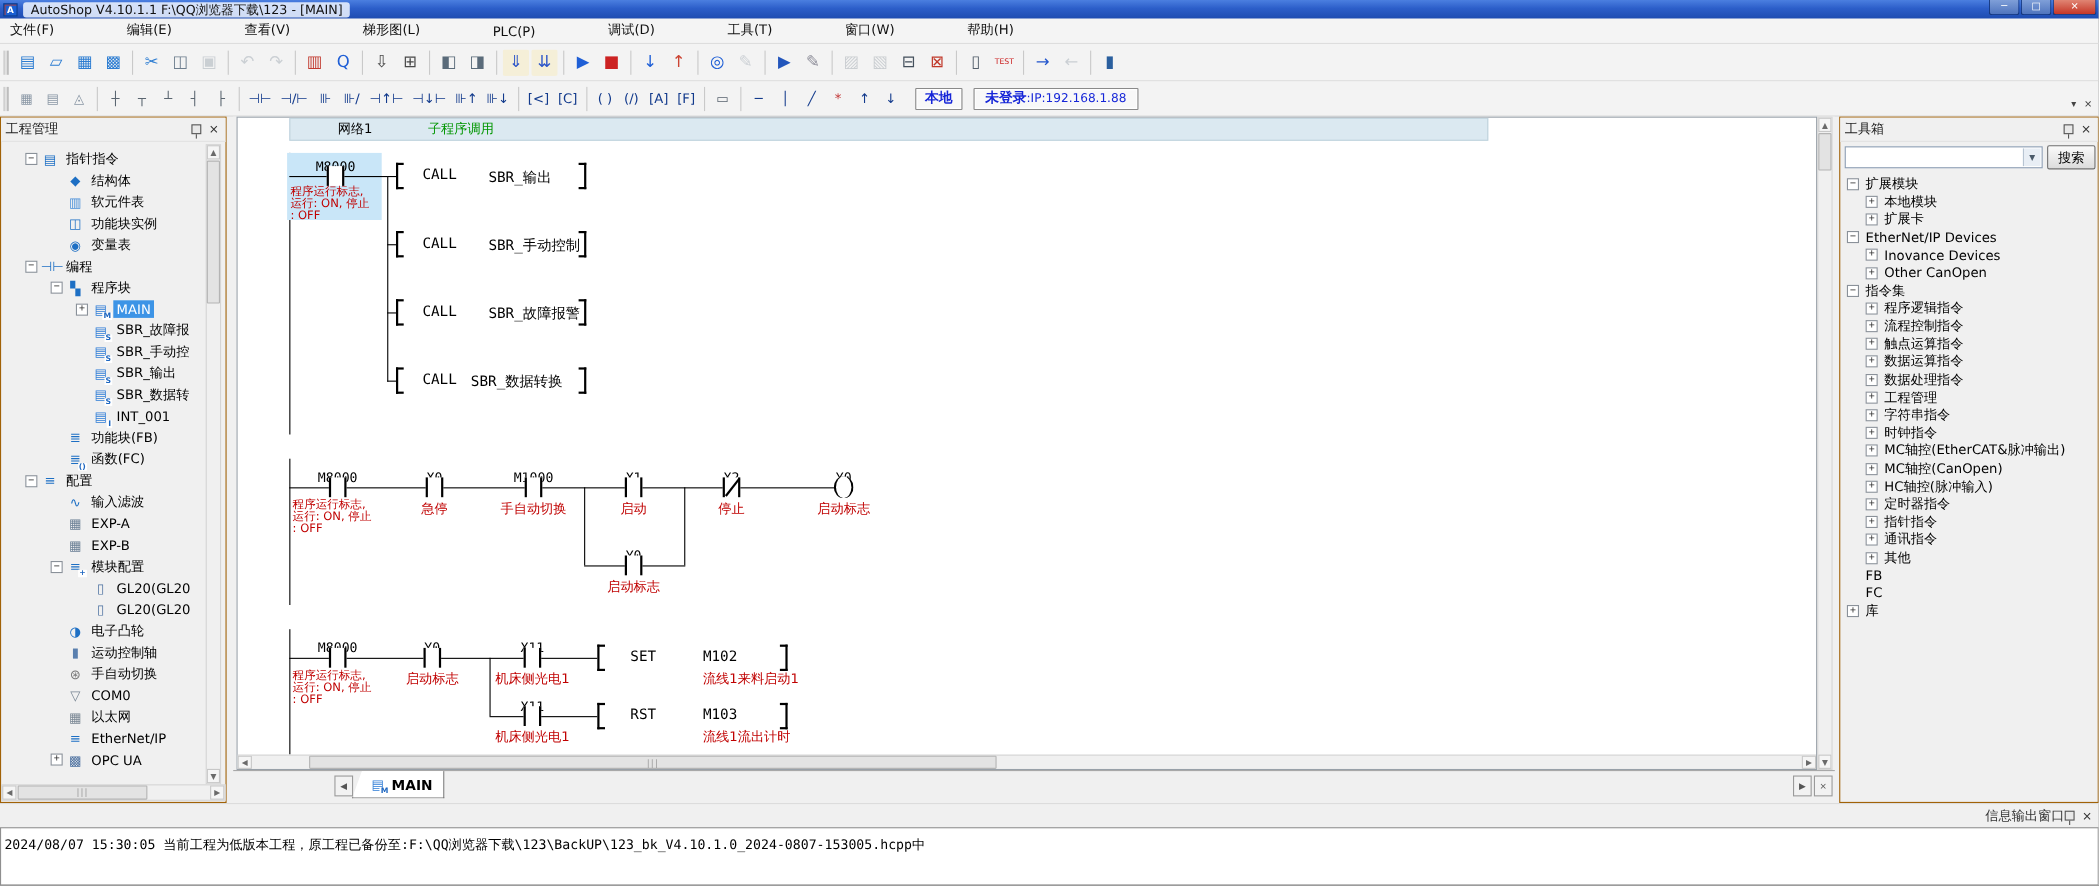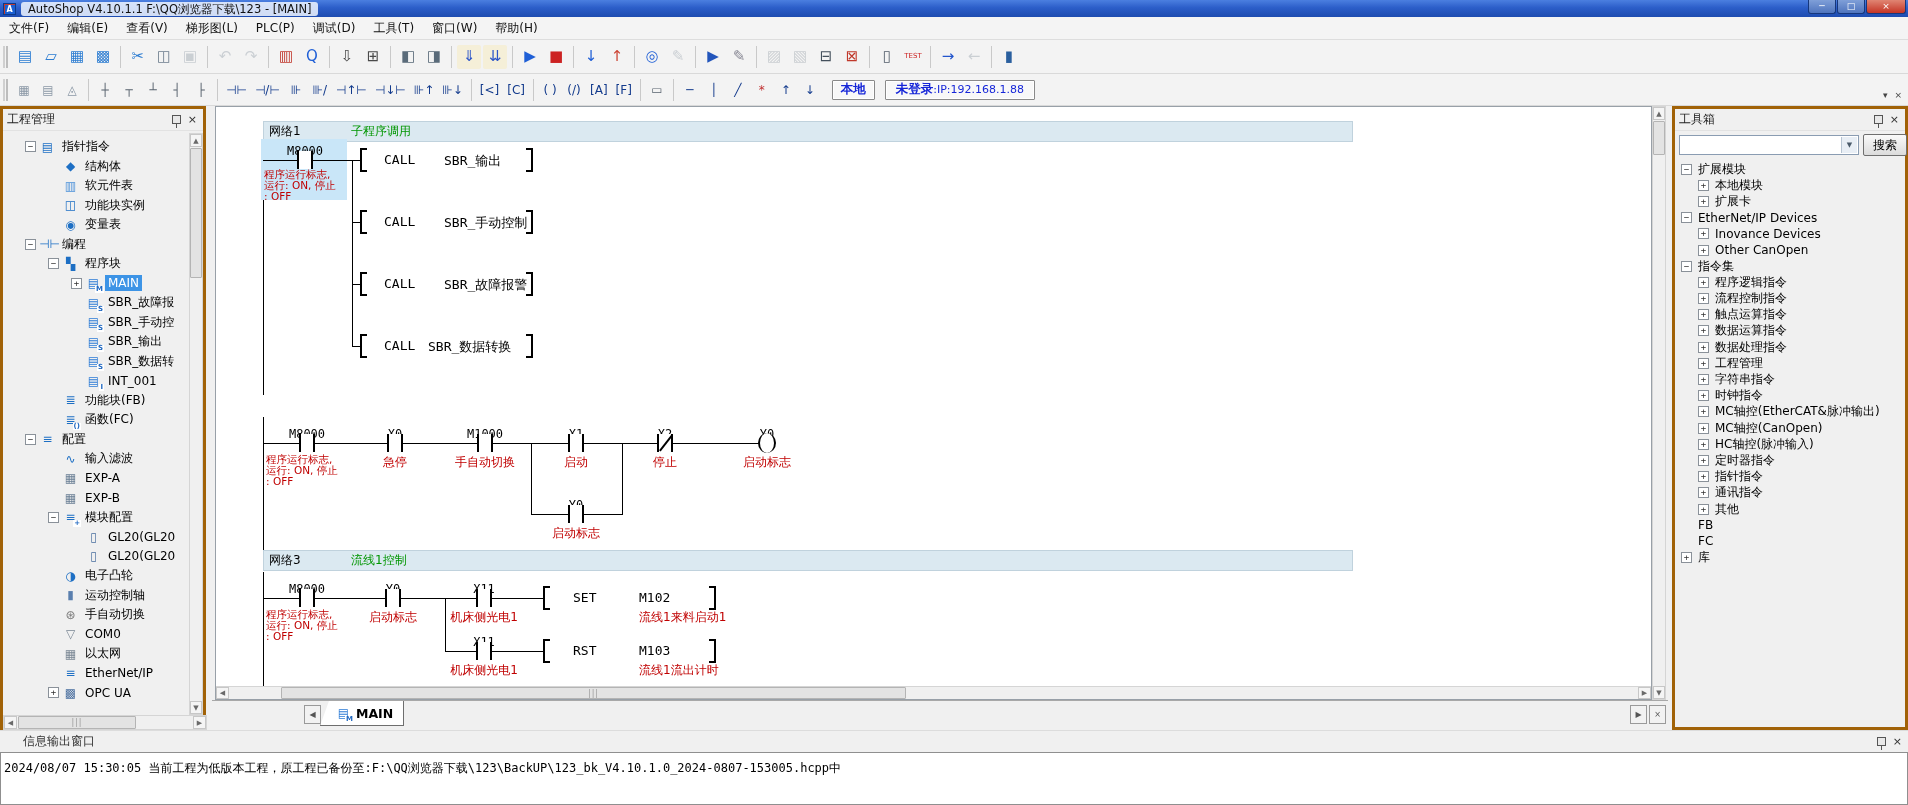--- a/index.html
+++ b/index.html
@@ -11,38 +11,38 @@
   .titlebar{position:absolute;left:0;top:0;width:1908px;height:17px;
     background:linear-gradient(180deg,#4b7fe0 0%,#2c5ec9 45%,#1e4cb0 100%);display:flex;align-items:center;}
   .appicon{width:13px;height:12px;margin:0 5px 0 3px;background:#1a5fd2;color:#fff;font:bold 8px/12px "DejaVu Sans",sans-serif;
     text-align:center;border:1px solid #0c3a8a;box-shadow:1px 1px 0 #c03a2f inset;}
   .titletext{background:rgba(240,246,255,.85);border-radius:3px;padding:0 7px;font-size:11.5px;color:#111;height:14px;line-height:14px;}
   .wbtns{position:absolute;right:2px;top:0;display:flex;}
   .wbtn{width:28px;height:14px;margin-left:1px;border:1px solid #16377c;border-top:none;border-radius:0 0 3px 3px;
     background:linear-gradient(#7f9fd8,#4f74bd);color:#fff;font-size:9px;line-height:12px;text-align:center;}
   .wbtn.close{background:linear-gradient(#e08573,#c43425);width:40px;}
   
-  .menubar{position:absolute;left:0;top:17px;width:1908px;height:23px;background:#f4f4f4;border-bottom:1px solid #ddd;display:flex;align-items:center;}
+  .menubar{position:absolute;left:0;top:17px;width:1908px;height:23px;background:#f4f4f4;border-bottom:1px solid #ddd;display:flex;align-items:flex-end;gap:48px;}
   .mitem{padding:3px 9px;color:#111;}
   
   .tbar{position:absolute;left:0;width:1908px;background:#f3f3f3;border-bottom:1px solid #d9d9d9;display:flex;align-items:center;}
   .tb1{top:40px;height:34px;}
   .tb2{top:74px;height:32px;}
   .grip{width:5px;height:22px;margin:0 4px 0 3px;border-left:2px solid #d0d0d0;border-right:2px solid #bdbdbd;}
   .tbtn{min-width:24px;height:24px;padding:0 2px;margin:0 1px;border:1px solid transparent;border-radius:2px;
     display:flex;align-items:center;justify-content:center;font-size:15px;line-height:1;background:transparent;}
   .tb2 .tbtn{min-width:22px;height:22px;font-size:12px;}
   .tbtn.dis{opacity:.45;}
   .tsep{width:1px;height:22px;background:#c9c9c9;margin:0 4px;}
   .stateBtn{height:20px;border:1px solid #8a8a8a;background:#f8f8f8;border-radius:1px;display:flex;align-items:center;
     justify-content:center;color:#1626d8;padding:0 8px;margin-left:10px;box-shadow:0 0 0 1px #fff inset;}
   .stateBtn b{font-size:12.5px;font-weight:bold;}
   .stateBtn span{font-size:11px;}
   
-  .panel{position:absolute;background:#f0f0f0;border:3px solid #a16207;}
+  .panel{position:absolute;background:#f0f0f0;border:1px solid #a16207;}
   .ptitle{height:22px;display:flex;align-items:center;padding:0 4px;color:#222;background:#f0f0f0;border-bottom:1px solid #e2e2e2;}
   .ptitle .cap{flex:1;}
   .pin{width:9px;height:9px;border:1px solid #555;background:#e8e8e8;position:relative;margin-right:7px;}
   .pin:after{content:"";position:absolute;left:3px;top:8px;width:1px;height:4px;background:#555;}
   .pclose{color:#333;font-size:11px;line-height:9px;margin-right:2px;}
   
   .trow{display:flex;align-items:center;white-space:nowrap;overflow:hidden;}
   .expbox{width:11px;height:11px;flex:none;border:1px solid #8a9199;background:#fff;color:#333;
     font:9px/9px "DejaVu Sans Mono",monospace;text-align:center;margin-right:3px;}
   .expnone{visibility:hidden;}
@@ -422,21 +422,21 @@
       <div class="thumb" style="left:14px;top:0;width:118px;height:13px;">
           <span class="tgrip">|||</span>
         </div>
       <div class="sbtn" style="right:0;top:0;width:13px;height:13px;">▶</div>
     </div>
   </div>
 
   <div class="editor">
     <div class="viewport">
 
-      <div class="band" style="top:14px;">
+      <div class="band" style="top:0;padding-left:38px;">
         <span class="bname">网络1</span>
         <span class="btitle">子程序调用</span>
       </div>
       <div class="rail" style="top:32px;height:256px;"></div>
       <div class="selcell" style="left:45px;top:32px;width:86px;height:61px;"></div>
       <div class="hw" style="left:47px;top:53px;width:89px;"></div>
       <div class="vw" style="left:136px;top:53px;height:187px;"></div>
       <div class="dlbl" style="left:89px;top:37px;">M8000</div>
       <div class="ct" style="left:89px;top:53px;"></div>
       <div class="cmt" style="left:48px;top:62px;">
@@ -502,24 +502,20 @@
       <div class="coil" style="left:551px;top:336px;"></div>
       <div class="desc" style="left:551px;top:347px;">启动标志</div>
 
       <div class="vw" style="left:315px;top:336px;height:71px;"></div>
       <div class="vw" style="left:406px;top:336px;height:71px;"></div>
       <div class="hw" style="left:315px;top:407px;width:92px;"></div>
       <div class="dlbl" style="left:360px;top:391px;">Y0</div>
       <div class="ct" style="left:360px;top:407px;"></div>
       <div class="desc" style="left:360px;top:418px;">启动标志</div>
 
-      <div class="band" style="top:443px;">
-        <span class="bname">网络3</span>
-        <span class="btitle">流线1控制</span>
-      </div>
       <div class="rail" style="top:465px;height:114px;"></div>
       <div class="hw" style="left:47px;top:491px;width:280px;"></div>
 
       <div class="dlbl" style="left:91px;top:475px;">M8000</div>
       <div class="ct" style="left:91px;top:491px;"></div>
       <div class="cmt" style="left:50px;top:502px;">
         <span>程序运行标志,</span>
         <span>运行: ON, 停止</span>
         <span>: OFF</span>
       </div>
@@ -712,21 +708,21 @@
         </div>
         <div class="trow" style="height: 16.2px;">
           <span style="width: 6px; flex: 0 0 auto;"></span>
           <span class="expbox">+</span>
           <span class="tlabel">库</span>
         </div>
       </div>
   </div>
 
   <div class="dockbar">
-    <span style="margin-left:23px;flex:1;">信息输出窗口</span>
+    <span style="margin-left:23px;flex:1;text-align:right;">信息输出窗口</span>
     <span class="pin"></span>
     <span class="pclose" style="margin-right:6px;">×</span>
   </div>
   <div class="logarea">
     <span>2024/08/07 15:30:05   当前工程为低版本工程，原工程已备份至:F:\QQ浏览器下载\123\BackUP\123_bk_V4.10.1.0_2024-0807-153005.hcpp中</span>
   </div>
 
 </div>
 
 </body></html>

